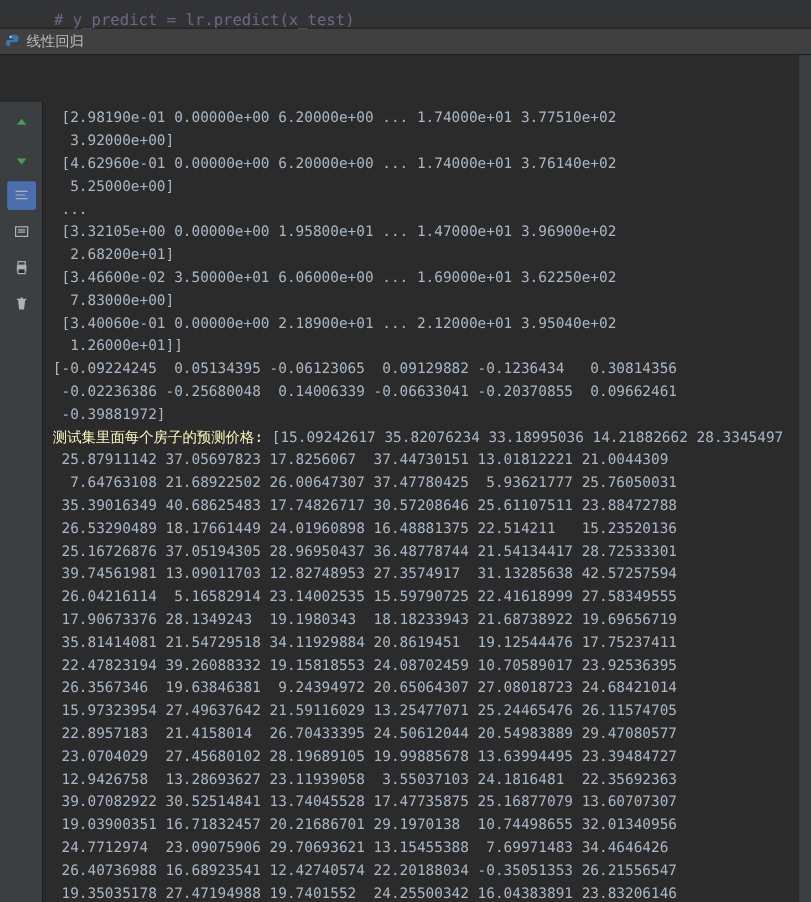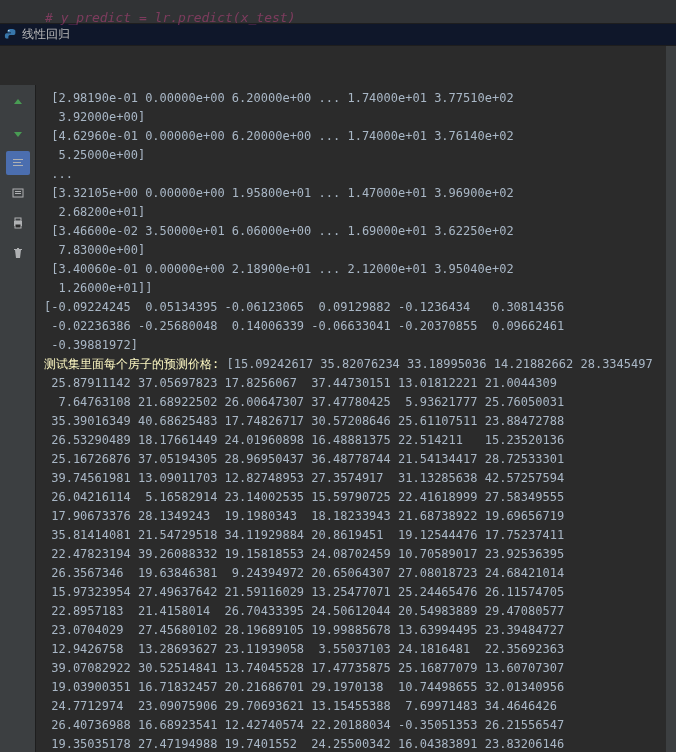--- a/index.html
+++ b/index.html
@@ -14,29 +14,28 @@
     }
     .editor-top {
       height: 24px;
       background: #313335;
       border-bottom: 1px solid #1e1e1e;
       padding-left: 45px;
       display: flex;
       align-items: center;
     }
     .editor-code {
-      color: #ec4899;
-      font-style: italic;
+      color: #c4b5fd;
       opacity: 0.4;
       font-size: 13px;
       margin-top: 11px;
     }
     .header-bar {
       height: 22px;
-      background: #0f172a;
+      background: #404040;
       border-bottom: 1px solid #1e1e1e;
       display: flex;
       align-items: center;
       padding-left: 4px;
     }
     .header-icon {
       width: 14px;
       height: 14px;
       margin-right: 4px;
     }

